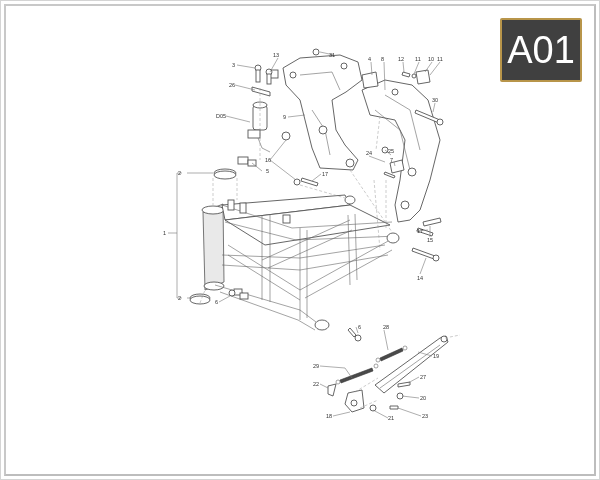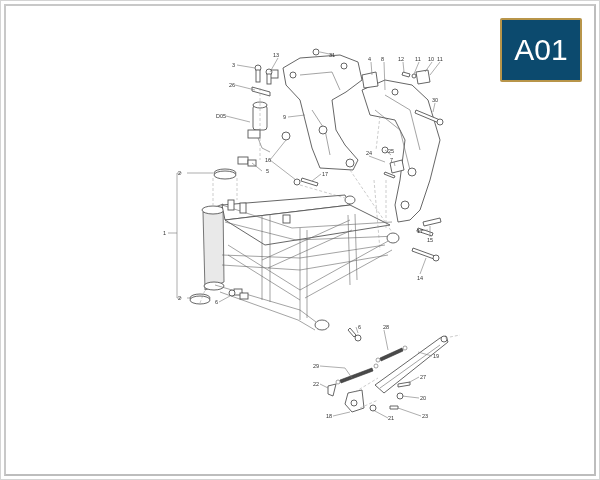--- a/index.html
+++ b/index.html
@@ -1,19 +1,19 @@
 <!DOCTYPE html>
 <html><head>
 <meta charset="utf-8">
 <style>
   html, body { margin:0; padding:0; }
   body { width:600px; height:480px; background:#ffffff; position:relative; overflow:hidden; font-family:"Liberation Sans", sans-serif; }
   .frame { position:absolute; left:0; top:0; width:600px; height:480px; box-sizing:border-box; border:1px solid #d4d4d4; }
   .frame-inner { position:absolute; left:3px; top:3px; right:3px; bottom:3px; border:2px solid #c8c8c8; border-right-color:#bdbdbd; border-bottom-color:#bdbdbd; }
-  .badge { position:absolute; left:500px; top:18px; width:82px; height:64px; background:#0c4a6e; border:2px solid #b8954a; box-sizing:border-box; border-radius:2px; color:#fff; font-size:30px; display:flex; align-items:center; justify-content:center; letter-spacing:0px; }
+  .badge { position:absolute; left:500px; top:18px; width:82px; height:64px; background:#404040; border:2px solid #b8954a; box-sizing:border-box; border-radius:2px; color:#fff; font-size:38px; display:flex; align-items:center; justify-content:center; letter-spacing:0px; }
   svg.diagram { position:absolute; left:0; top:0; }
   .lbl { font-family:"Liberation Sans", sans-serif; font-size:5.5px; fill:#333; }
   .lead { stroke:#777; stroke-width:0.6; fill:none; }
   .part { stroke:#555; stroke-width:0.9; fill:#fff; }
   .thin { stroke:#666; stroke-width:0.6; fill:none; }
   .dash { stroke:#999; stroke-width:0.5; fill:none; stroke-dasharray:3 2; }
   .shade { fill:#e9e9e9; stroke:#555; stroke-width:0.8; }
   .dark { fill:#4a4a4a; stroke:#333; stroke-width:0.6; }
 </style>
 </head>

